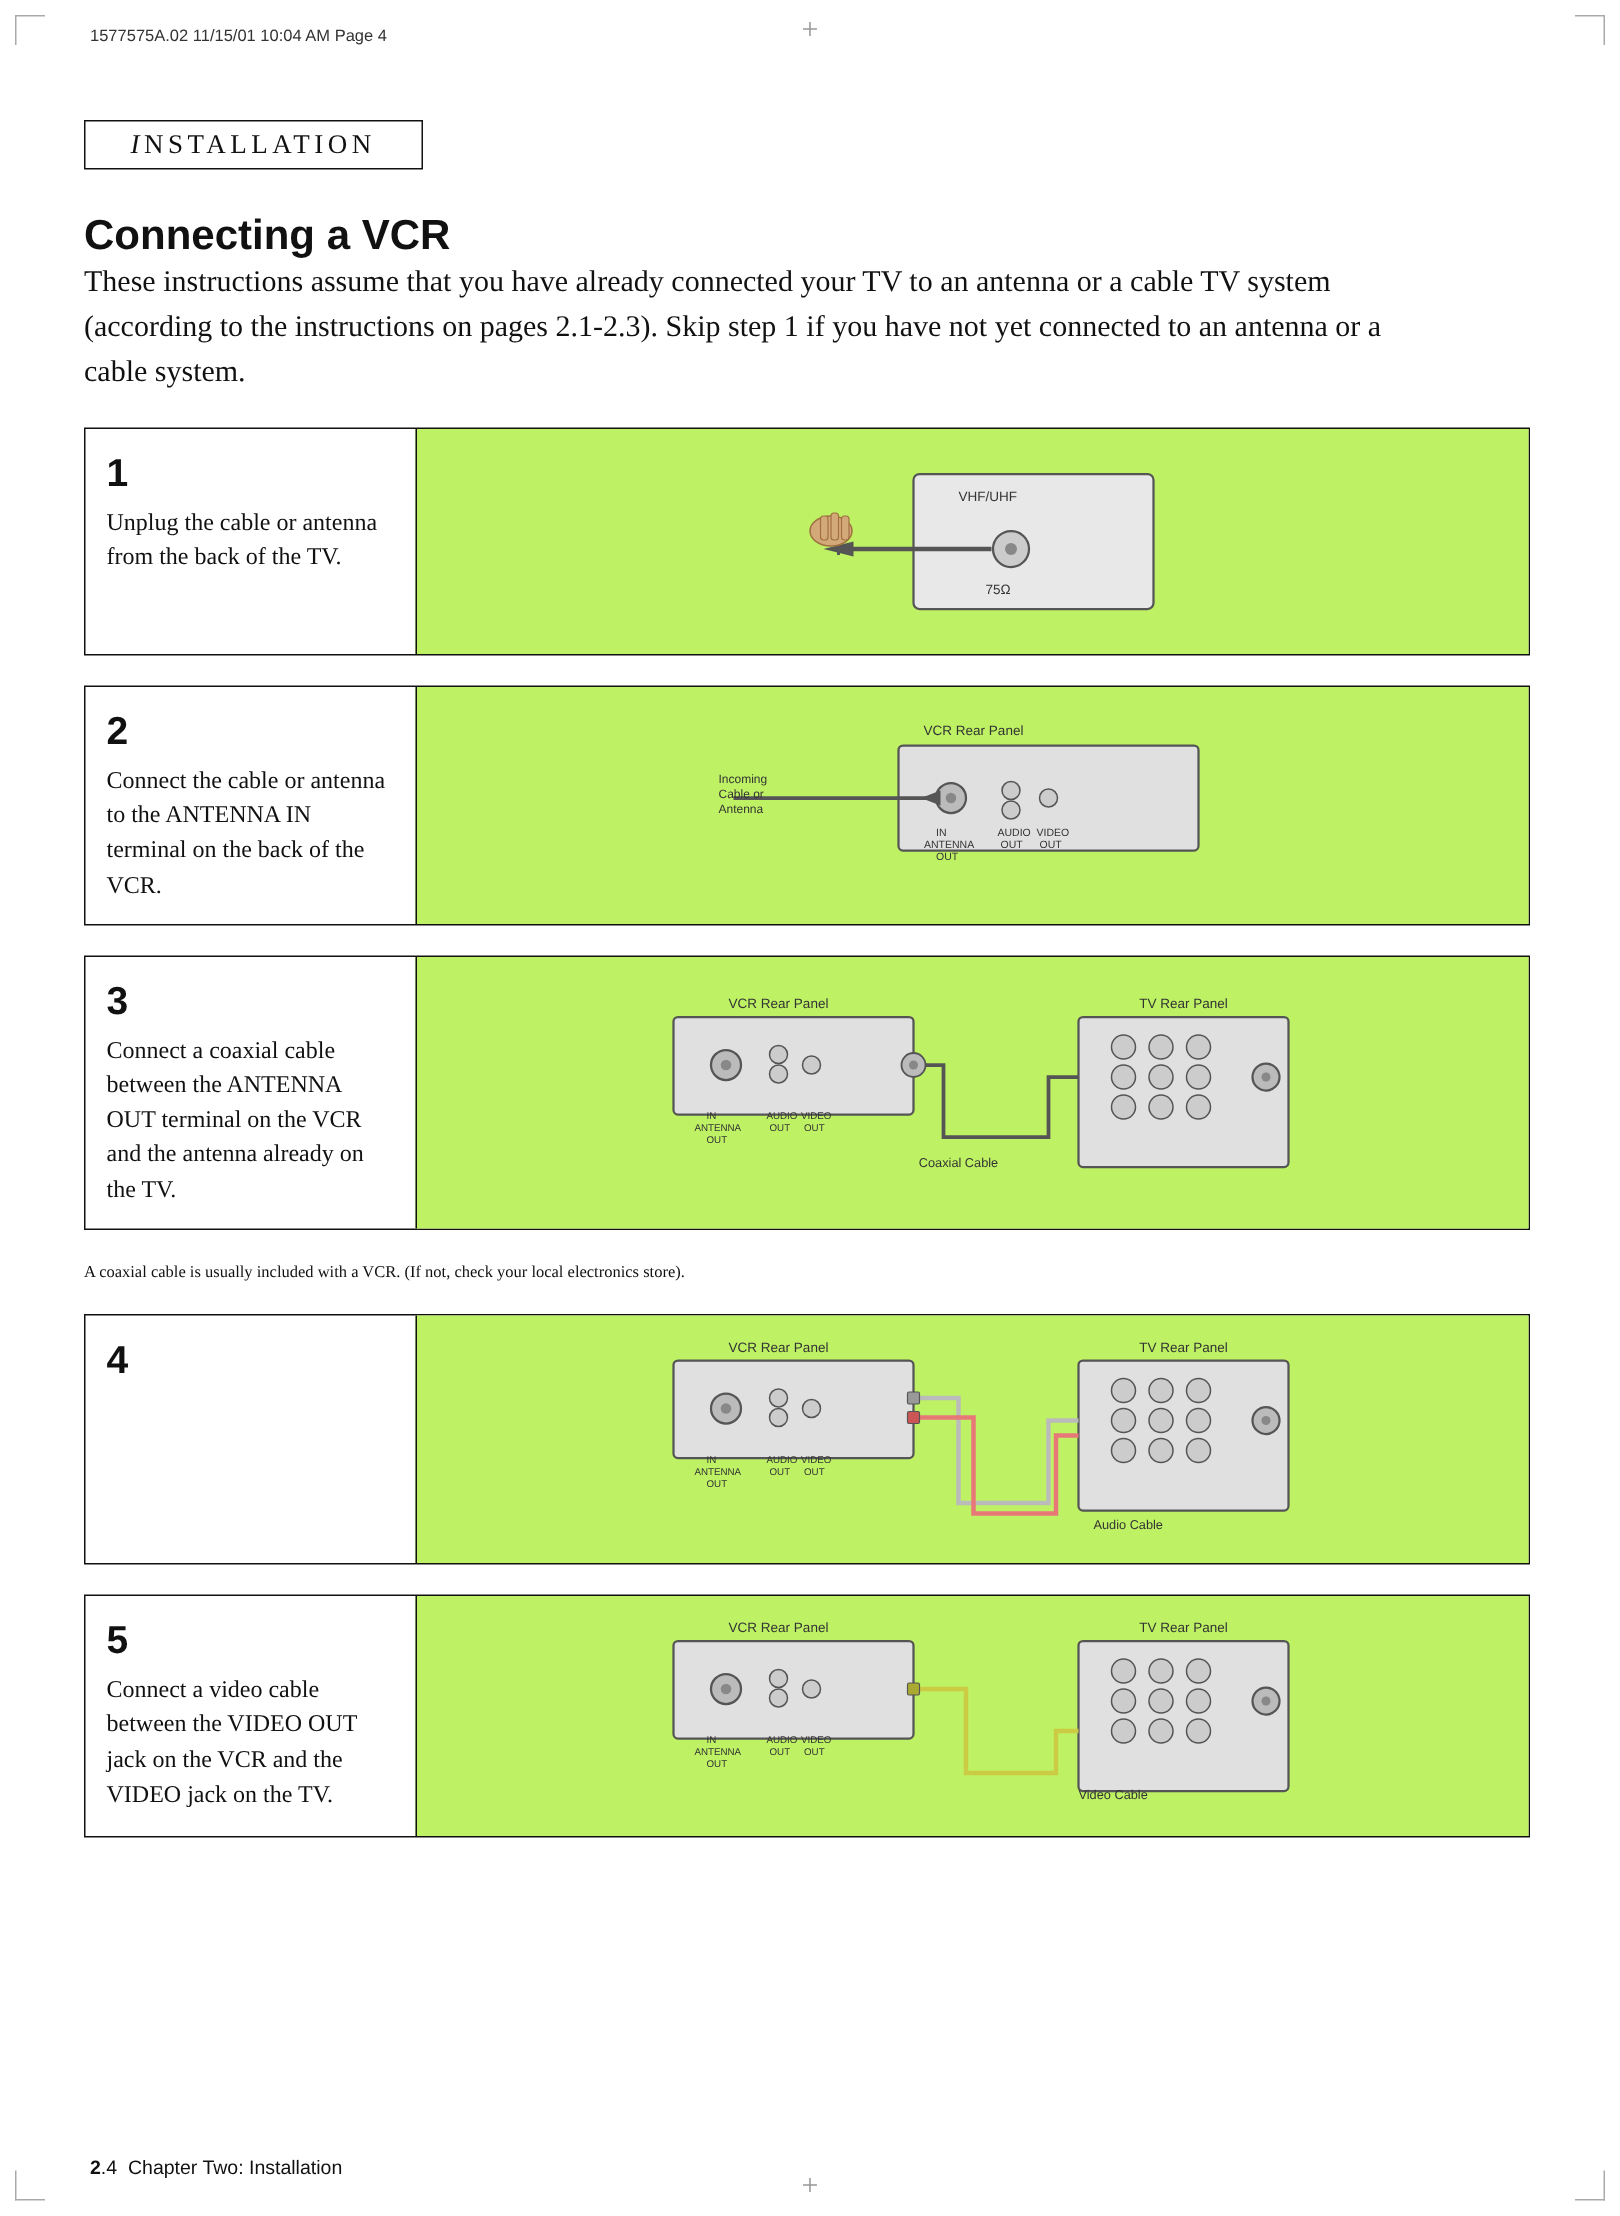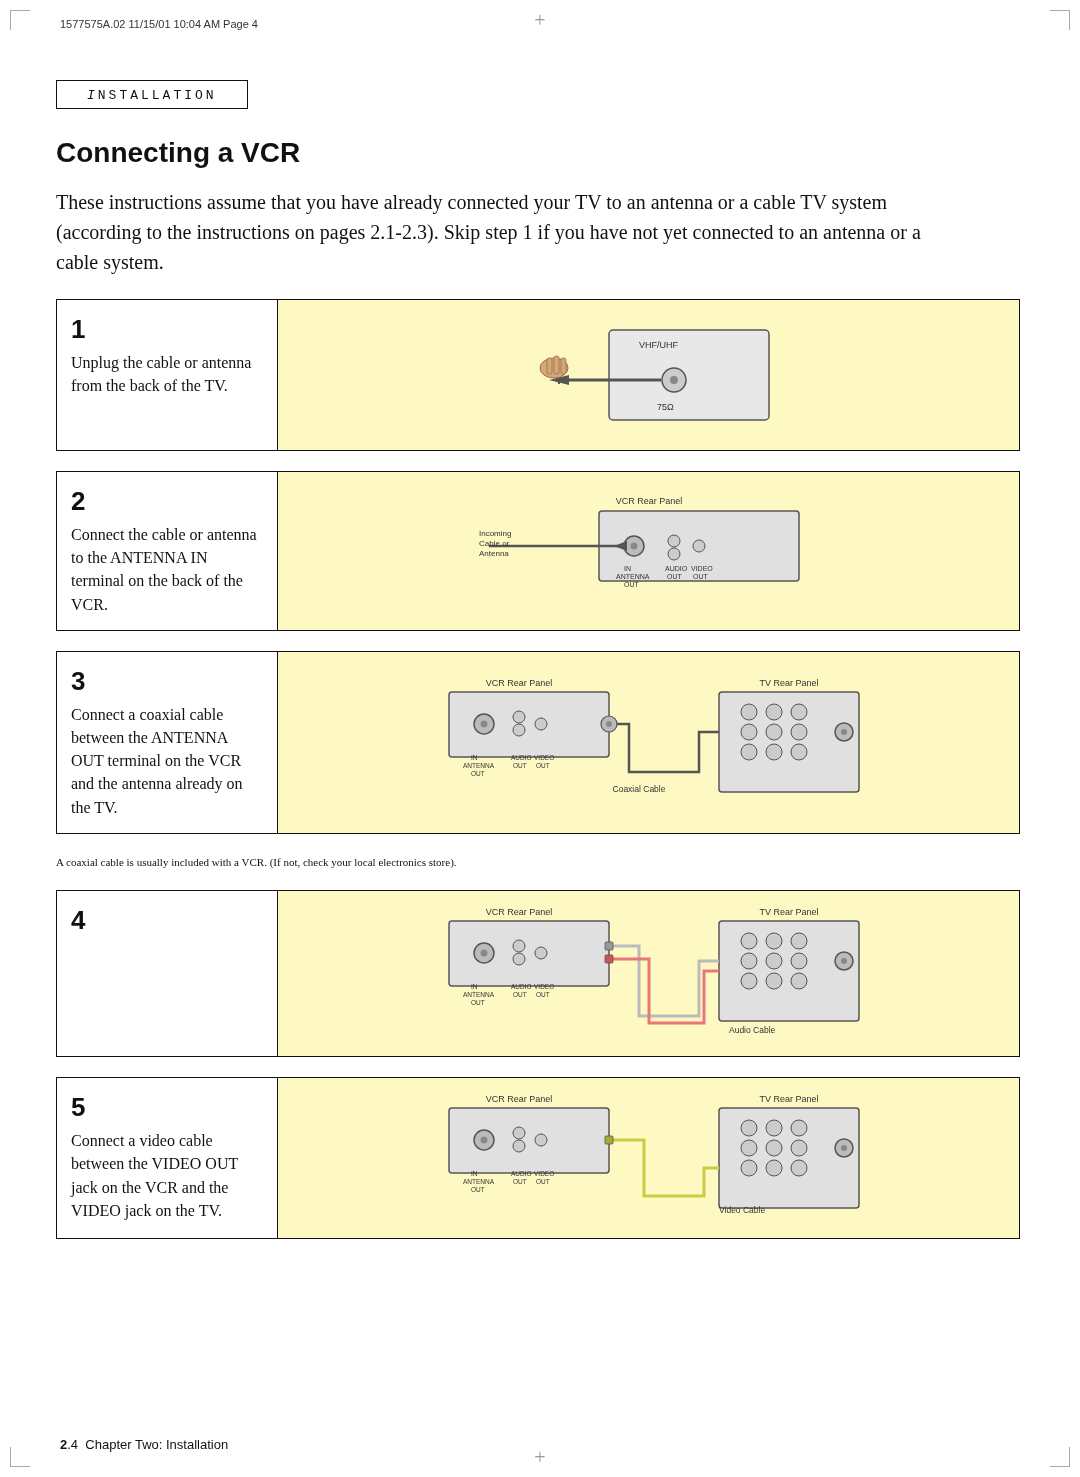--- a/index.html
+++ b/index.html
@@ -62,32 +62,31 @@
 
     
     .installation-header {
       border: 1.5px solid #111;
       display: inline-block;
       padding: 5px 30px;
       margin-bottom: 28px;
       margin-top: 50px;
     }
     .installation-header span {
-      font-family: Liberation Mono, monospace;
-      font-size: 13px;
+      font-family: Liberation Serif, serif;
+      font-size: 18px;
       letter-spacing: 3px;
       text-transform: uppercase;
       font-weight: normal;
     }
 
     
     .page-title {
       font-size: 28px;
       font-weight: bold;
-      margin-bottom: 18px;
       font-family: Arial, Helvetica, sans-serif;
     }
 
     
     .intro-para {
       font-size: 20px;
       line-height: 1.5;
       margin-bottom: 22px;
       max-width: 880px;
     }
@@ -117,21 +116,21 @@
     }
 
     .step-text {
       font-size: 16px;
       line-height: 1.45;
     }
 
     .step-diagram {
       flex: 1;
       border-left: 1.5px solid #111;
-      background: #fef9c3;
+      background: #bef264;
       display: flex;
       align-items: center;
       justify-content: center;
       padding: 10px;
       position: relative;
       overflow: hidden;
       text-align: center;
     }
 
     

